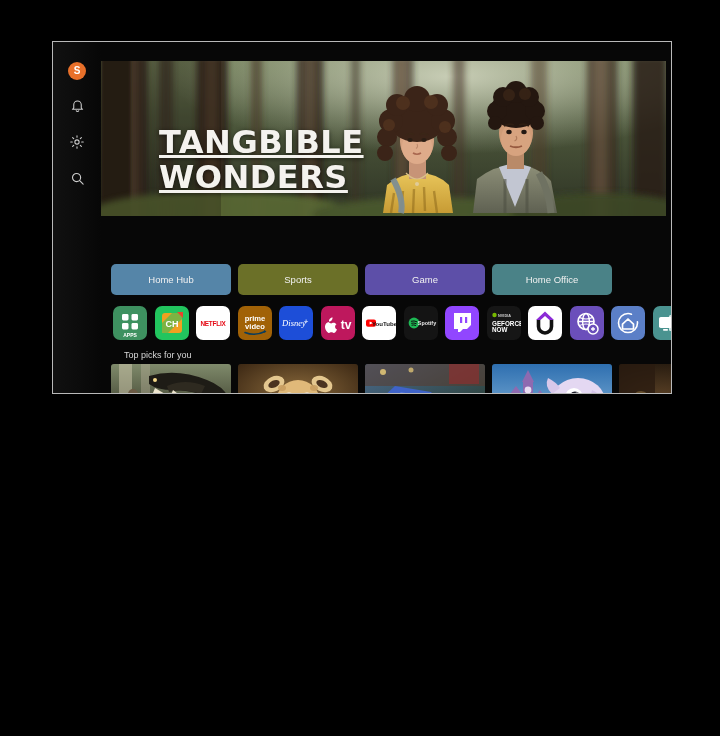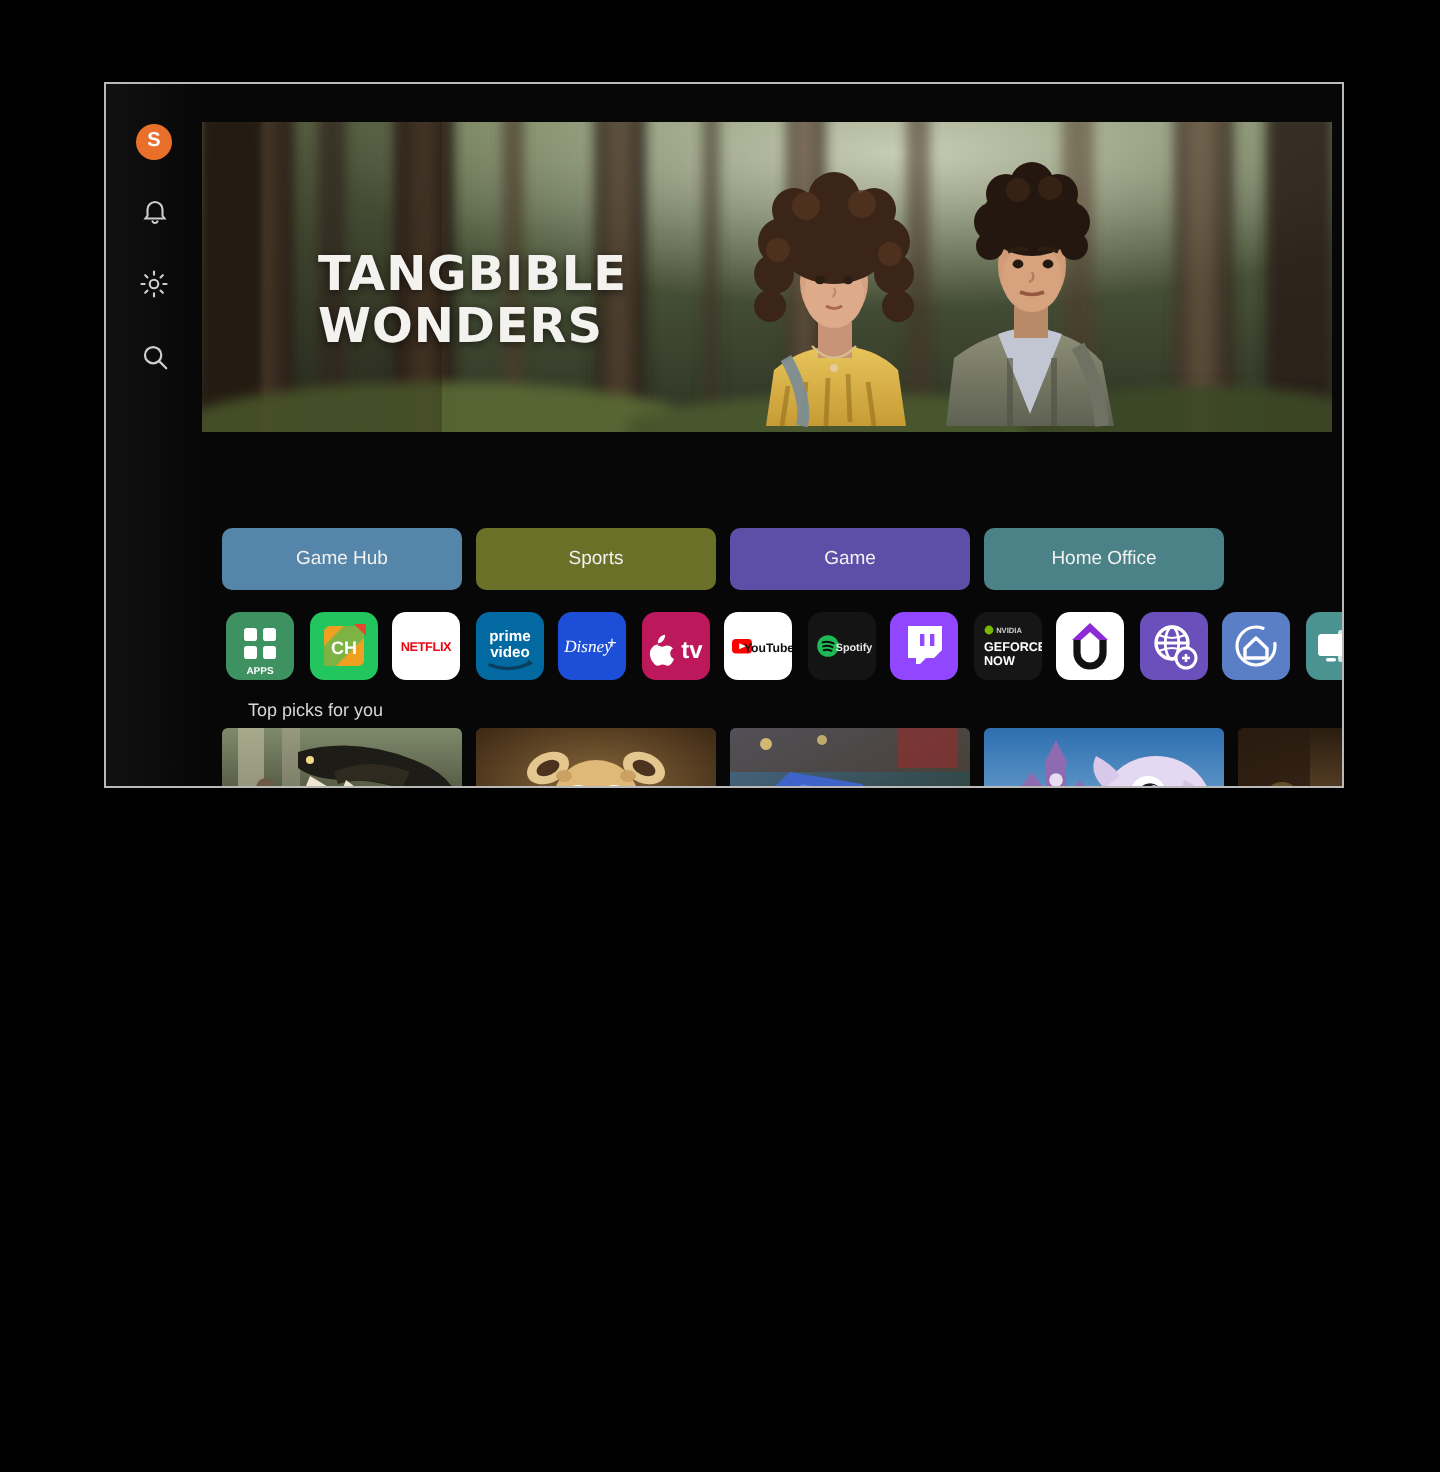--- a/index.html
+++ b/index.html
@@ -51,25 +51,26 @@
     width: 565px; height: 155px;
     overflow: hidden;
     background: #2b2a22;
   }
   #hero-art { position: absolute; inset: 0; }
   #hero-title {
     position: absolute; left: 58px; top: 64px;
     color: #f4f2ee;
     font-family: "DejaVu Sans", sans-serif;
     font-weight: bold;
-    font-size: 24px;
+    font-size: 32px;
     line-height: 1.08;
     letter-spacing: .5px;
     text-shadow: 0 1px 4px rgba(0,0,0,.55);
     white-space: pre-line;
+    text-decoration: underline;
   }
 
   
   #nav-row {
     position: absolute; left: 58px; top: 222px;
     display: flex; gap: 7px;
   }
   .nav-btn {
     height: 31px; width: 120px;
     border-radius: 5px;
@@ -288,21 +289,21 @@
     <div class="side-icon">
       <svg width="15" height="15" viewBox="0 0 24 24" fill="none" stroke="#e3e3e3" stroke-width="1.8" stroke-linecap="round">
         <circle cx="10.5" cy="10.5" r="6.5"></circle>
           <path d="M15.5 15.5 21 21"></path>
       </svg>
     </div>
   </div>
 
   <div id="nav-row">
     <button class="nav-btn" style="background: rgb(85, 133, 168);">
-      <span>Game Hub</span>
+      <span>Home Hub</span>
     </button>
     <button class="nav-btn" style="background: rgb(107, 112, 40);">
       <span>Sports</span>
     </button>
     <button class="nav-btn" style="background: rgb(93, 79, 168); justify-content: center;">
       <span>Game</span>
     </button>
     <button class="nav-btn" style="background: rgb(74, 130, 135);">
       <span>Home Office</span>
     </button>
@@ -328,21 +329,21 @@
         <text x="17" y="21" font-family="Liberation Sans, sans-serif" font-size="9" font-weight="bold" fill="#fff" text-anchor="middle">CH</text>
       </svg>
     </div>
 
     <div class="app-tile" style="background:#ffffff">
       <svg width="34" height="34" viewBox="0 0 34 34">
         <text x="17" y="19.5" font-family="Liberation Sans, sans-serif" font-size="6.4" font-weight="bold" fill="#e50914" text-anchor="middle" letter-spacing="-0.2">NETFLIX</text>
       </svg>
     </div>
 
-    <div class="app-tile" style="background:#0369a1">
+    <div class="app-tile" style="background:#a16207">
       <svg width="34" height="34" viewBox="0 0 34 34">
         <text x="17" y="14.5" font-family="Liberation Sans, sans-serif" font-size="7.6" font-weight="bold" fill="#fff" text-anchor="middle">prime</text>
         <text x="17" y="22.5" font-family="Liberation Sans, sans-serif" font-size="7.6" font-weight="bold" fill="#fff" text-anchor="middle">video</text>
         <path d="M7 26.5 q10 4 20 -1" stroke="#0b3d5c" stroke-width="1.6" fill="none" stroke-linecap="round"></path>
         <path d="M26 24 l2.5 1.6 -2.8 1.4 z" fill="#0b3d5c"></path>
       </svg>
     </div>
 
     <div class="app-tile" style="background:#1d4ed8">
       <svg width="34" height="34" viewBox="0 0 34 34">

